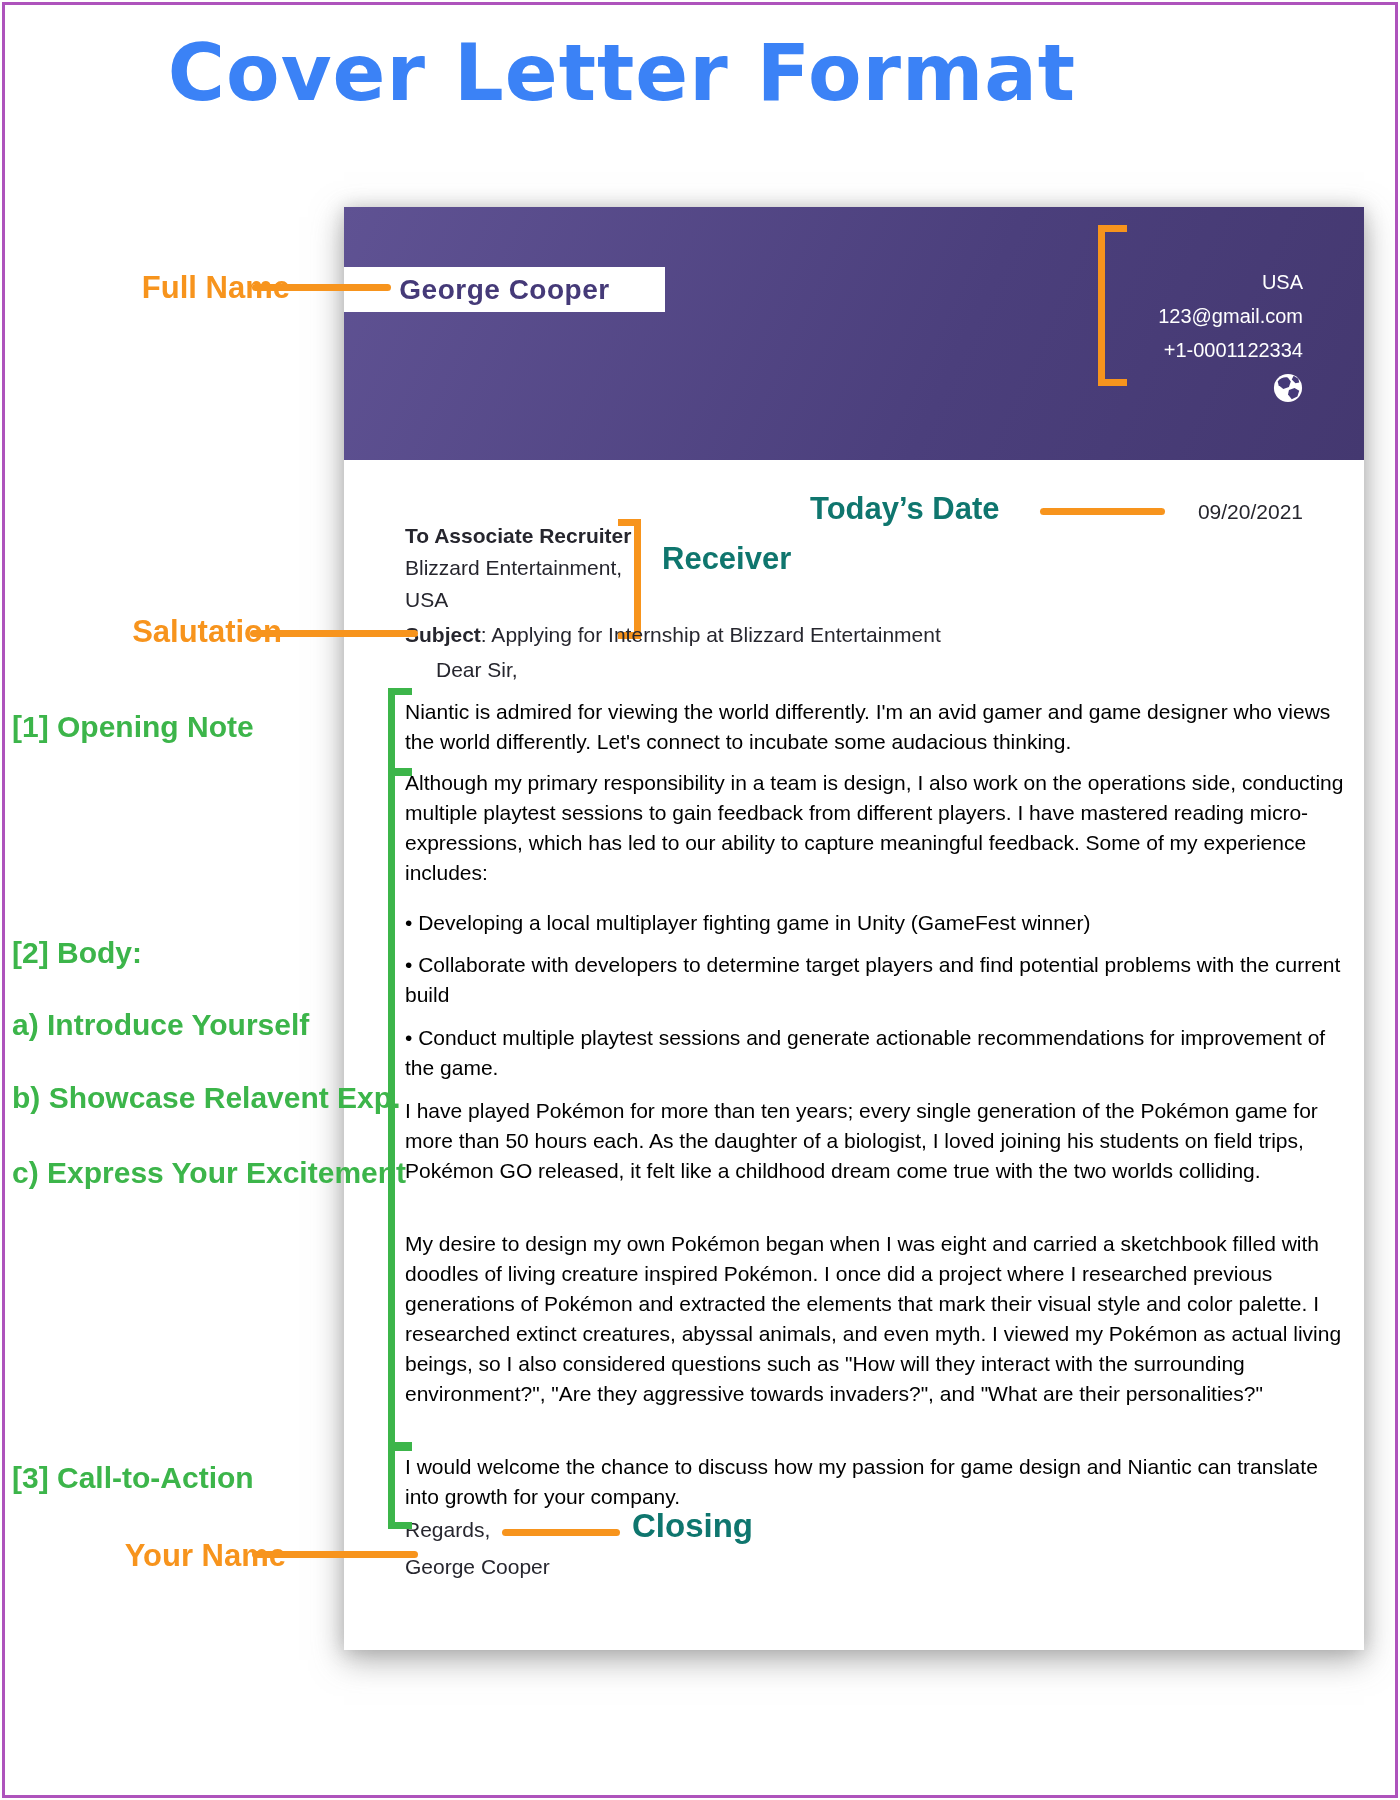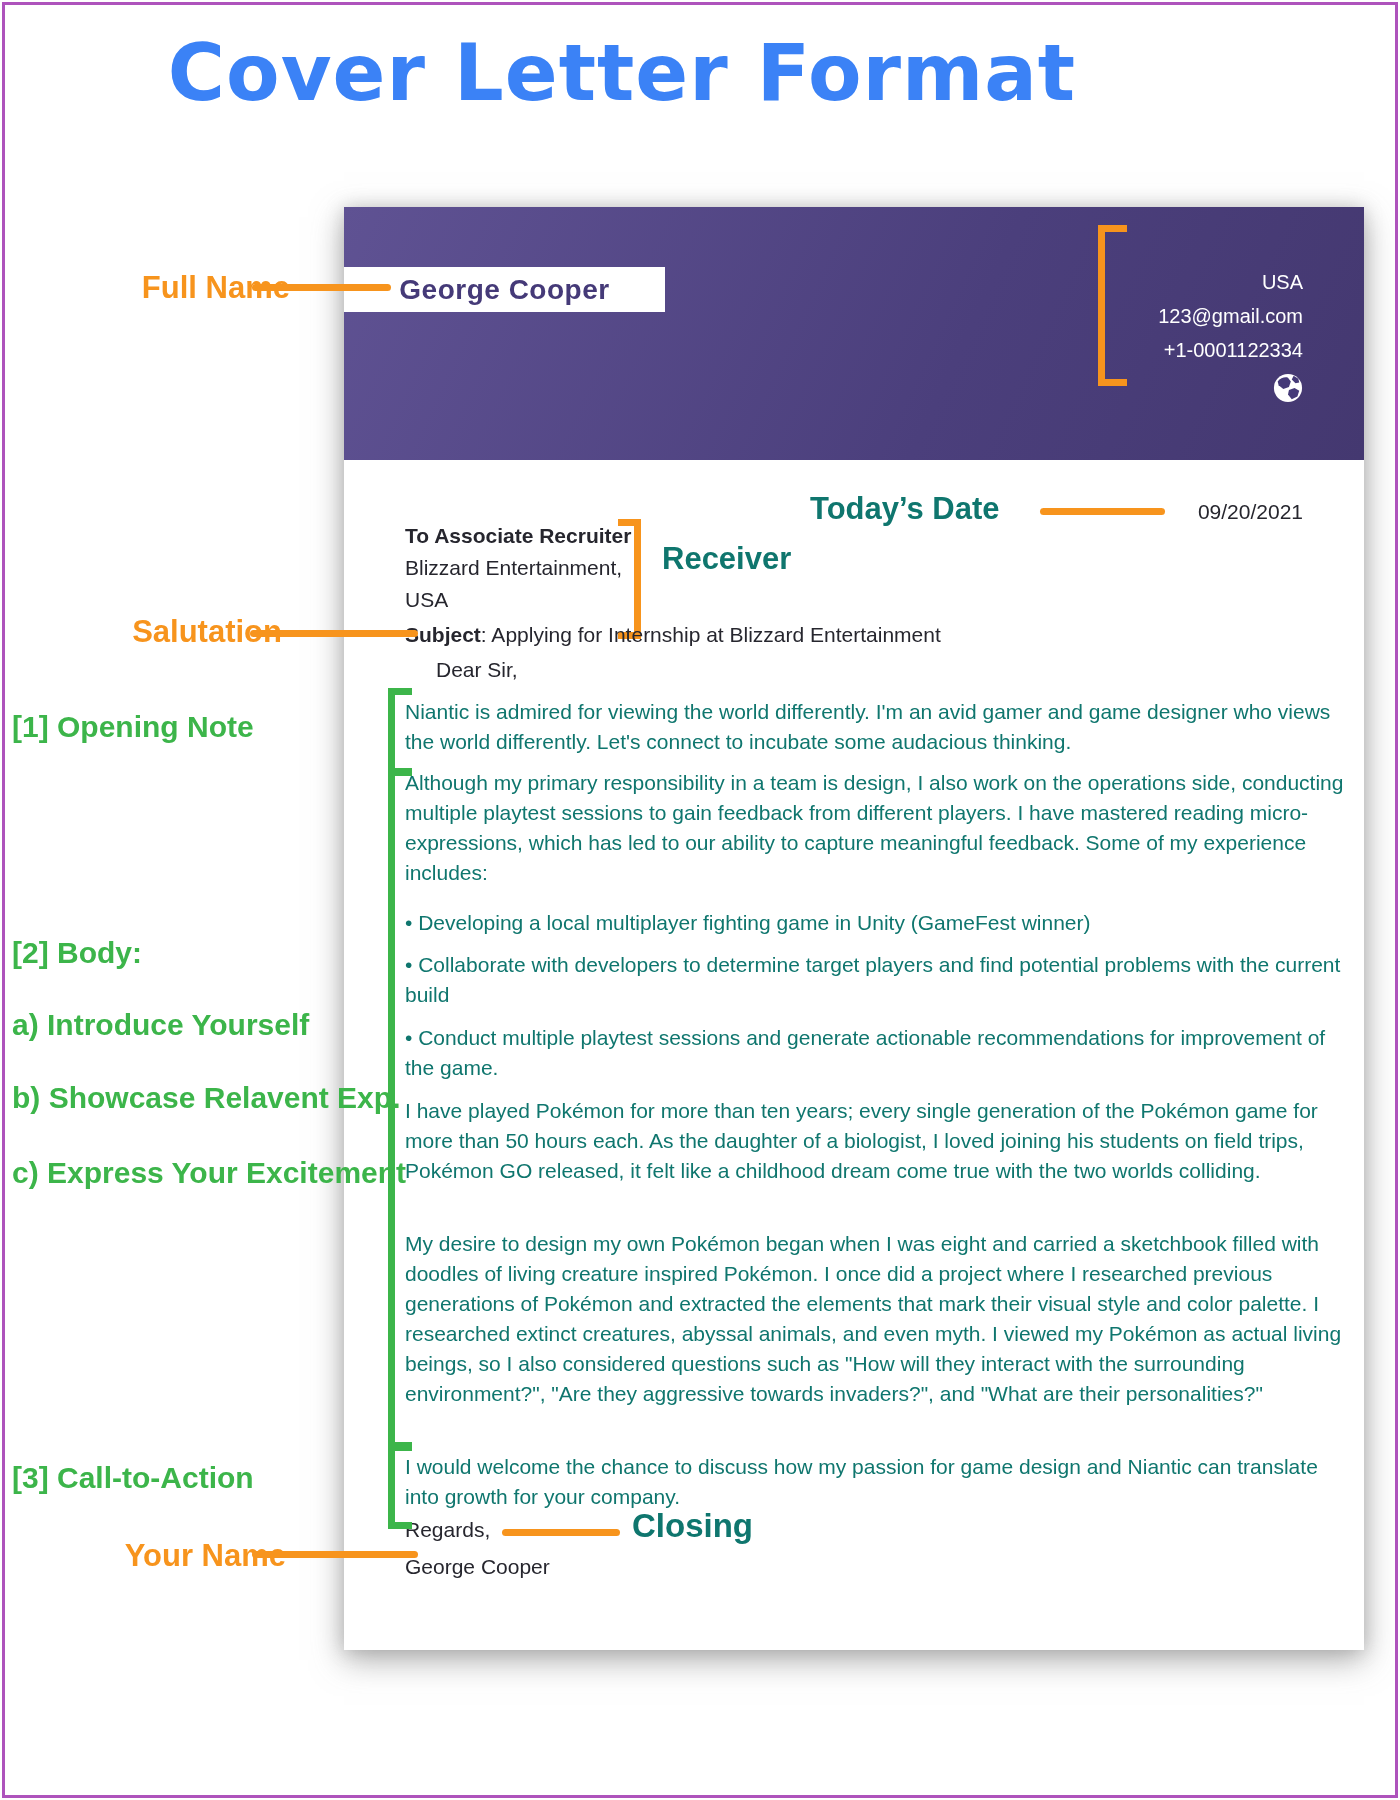--- a/index.html
+++ b/index.html
@@ -47,21 +47,21 @@
   .recipient{left:61px;top:313px;line-height:32px;}
   .recipient .r1{font-weight:bold;}
   .rcv-bracket{
     position:absolute;left:274px;top:312px;width:16px;height:106px;
     border-right:7px solid #f7941d;border-top:7px solid #f7941d;border-bottom:7px solid #f7941d;
   }
   .subject{left:61px;top:416px;}
   .subject .b{font-weight:bold;}
   .greeting{left:72px;top:451px;margin-left:20px;}
 
-  .bodytext{position:absolute;left:61px;width:952px;font-size:21px;line-height:30px;color:#0f766e;margin:0;}
+  .bodytext{position:absolute;left:61px;width:952px;font-size:21px;line-height:30px;color:#000000;margin:0;}
   .p-open{top:490px;} .p-2{top:552px;margin-top:9px;}
   .bl-1{top:701px;} .bl-2{top:743px;} .bl-3{top:816px;}
   .p-3{top:889px;} .p-4{top:1022px;} .p-cta{top:1245px;}
   .regards{left:61px;top:1311px;}
   .signature{left:61px;top:1348px;}
 
   
   .olabel{position:absolute;color:#0f766e;font-weight:bold;font-size:31px;white-space:nowrap;}
   .oline{position:absolute;background:#f7941d;height:7px;border-radius:4px;}
   .todays-label{left:466px;top:284px;}

